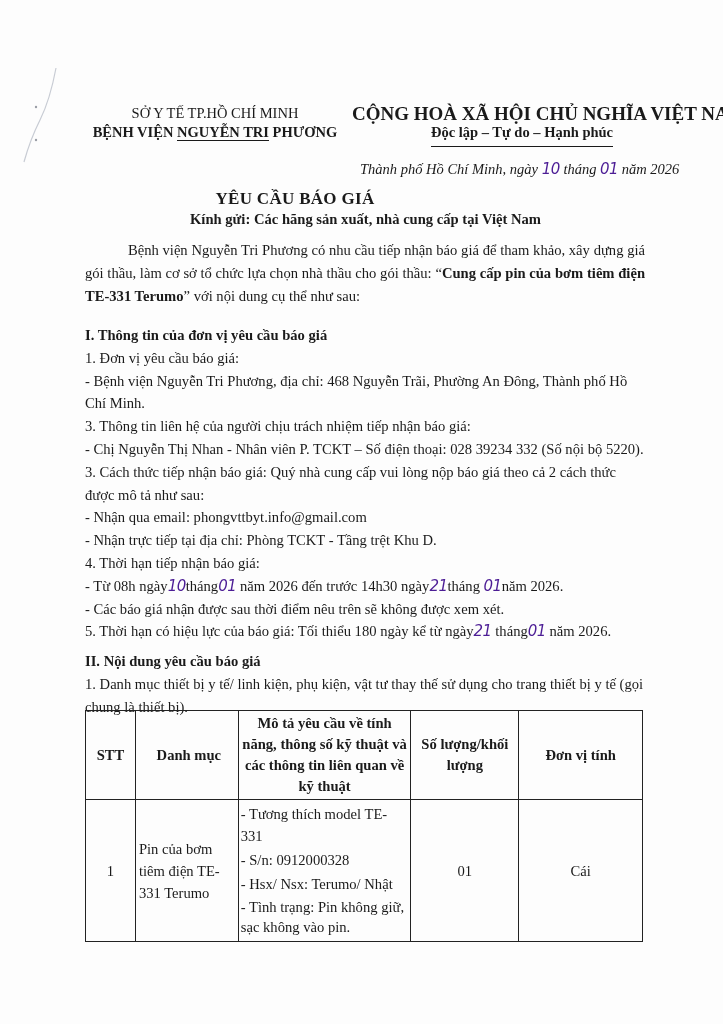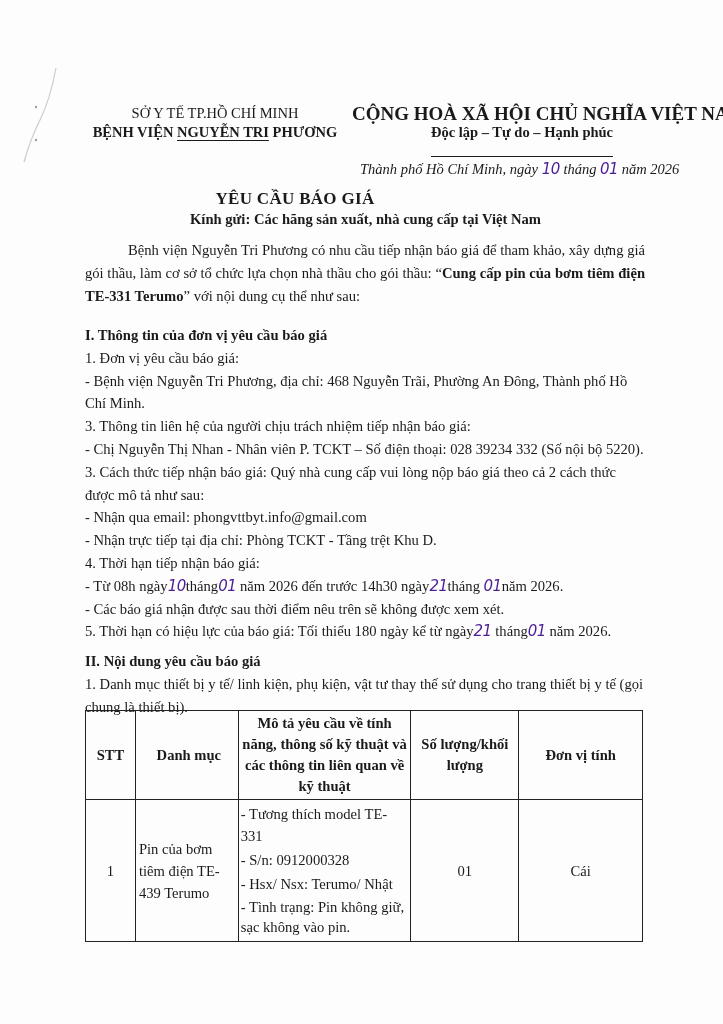--- a/index.html
+++ b/index.html
@@ -15,21 +15,21 @@
     .hw { color: #4c1d95; font-family: "DejaVu Sans", sans-serif; font-style: italic; font-size: 15px; letter-spacing: -0.5px; }
 
     .hdr-left { left: 70px; top: 104px; width: 290px; text-align: center; }
     .hdr-left .l1 { font-size: 14.5px; line-height: 19px; }
     .hdr-left .l2 { font-size: 14.5px; font-weight: bold; line-height: 19px; }
     .hdr-left .l2 .ul { text-decoration: underline; text-underline-offset: 3px; }
 
     .hdr-right { left: 352px; top: 104px; width: 340px; text-align: center; }
     .hdr-right .l1 { font-size: 19px; font-weight: bold; line-height: 19px; white-space: nowrap; }
     .hdr-right .l2 { font-size: 14.5px; font-weight: bold; line-height: 19px; }
-    .hdr-right .l2 span { border-bottom: 1px solid #1a1a1a; padding-bottom: 16px; }
+    .hdr-right .l2 span { border-bottom: 1px solid #1a1a1a; padding-bottom: 6px; }
 
     .dateline { left: 360px; top: 160px; font-style: italic; font-size: 14.5px; white-space: nowrap; }
 
     .title { left: 0; width: 590px; top: 189px; text-align: center; font-weight: bold; font-size: 17px; letter-spacing: 0.3px; }
     .subtitle { left: 4px; width: 723px; top: 211px; text-align: center; font-weight: bold; font-size: 14.6px; }
 
     .body-text { left: 85px; width: 560px; line-height: 22.8px; font-size: 14.6px; }
     .intro { top: 239px; text-indent: 43px; text-align: justify; }
     .section-title { font-weight: bold; }
 
@@ -110,21 +110,21 @@
       <th class="c-stt">STT</th>
       <th class="c-name" style="padding-left:6px;">Danh mục</th>
       <th class="c-desc">Mô tả yêu cầu về tính năng, thông số kỹ thuật và các thông tin liên quan về kỹ thuật</th>
       <th class="c-qty">Số lượng/khối lượng</th>
       <th class="c-unit">Đơn vị tính</th>
     </tr>
   </thead>
   <tbody>
     <tr>
       <td class="c-stt">1</td>
-      <td class="c-name">Pin của bơm tiêm điện TE-439 Terumo</td>
+      <td class="c-name">Pin của bơm tiêm điện TE-331 Terumo</td>
       <td class="c-desc">
         <div class="desc-line">- Tương thích model TE-331</div>
         <div class="desc-line">- S/n: 0912000328</div>
         <div class="desc-line">- Hsx/ Nsx: Terumo/ Nhật</div>
         <div class="desc-line" style="line-height:20px;"> - Tình trạng: Pin không giữ, sạc không vào pin.</div>
       </td>
       <td class="c-qty">01</td>
       <td class="c-unit">Cái</td>
     </tr>
   </tbody>

